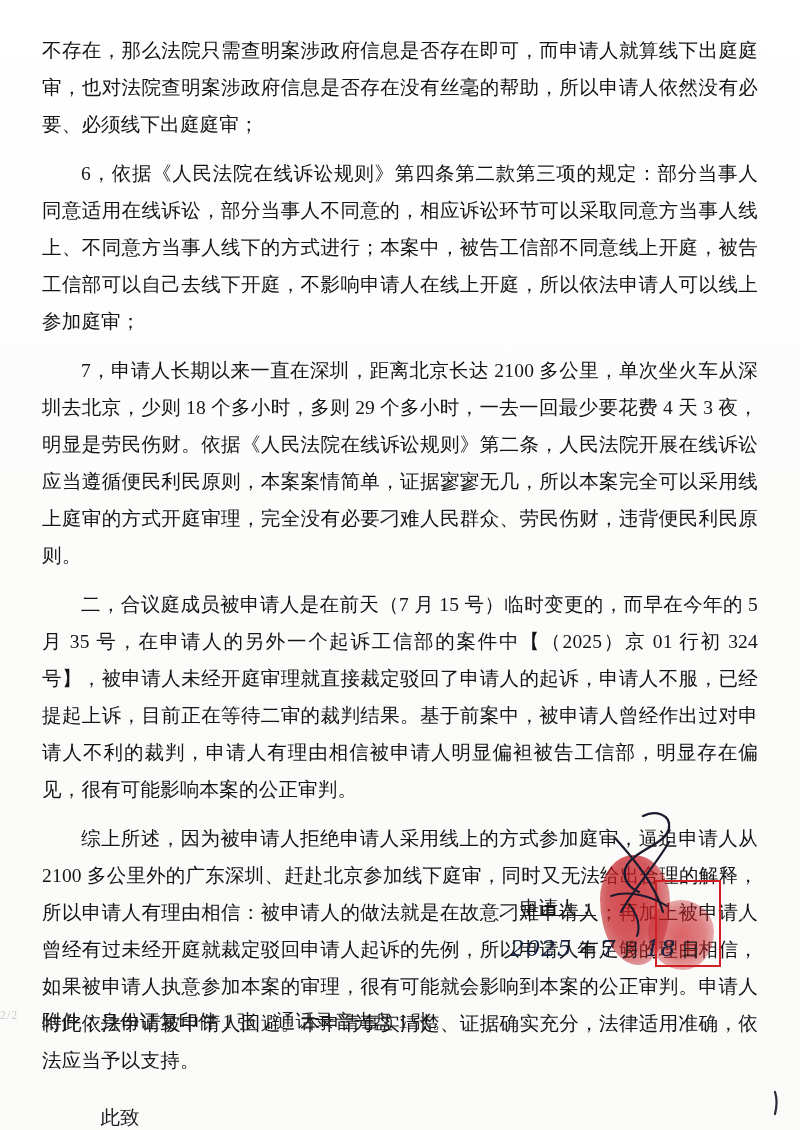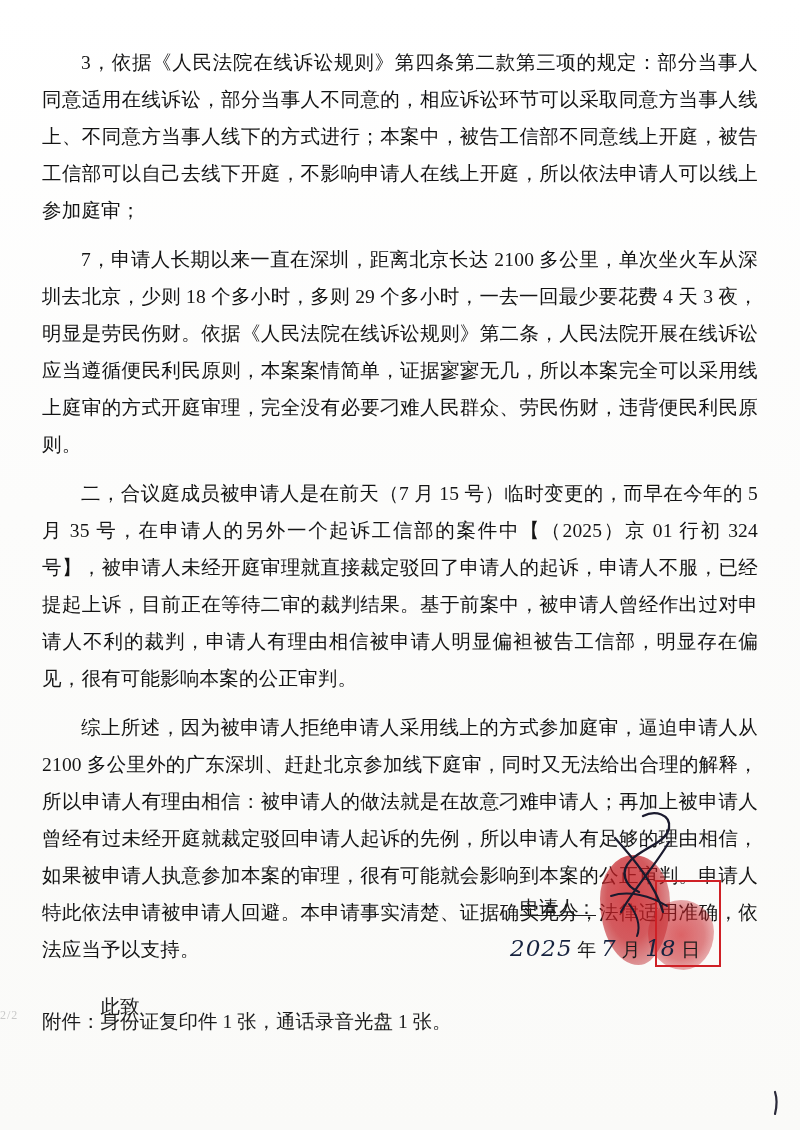--- a/index.html
+++ b/index.html
@@ -156,21 +156,22 @@
     font-size: 16px;
     color: #b9a9a5;
   }
 </style>
 </head>
 <body>
 
 <div id="page">
 
   <div class="doc-body">
-    <p class="para indent gap">3，依据《人民法院在线诉讼规则》第四条第二款第三项的规定：部分当事人同意适用在线诉讼，部分当事人不同意的，相应诉讼环节可以采取同意方当事人线上、不同意方当事人线下的方式进行；本案中，被告工信部不同意线上开庭，被告工信部可以自己去线下开庭，不影响申请人在线上开庭，所以依法申请人可以线上参加庭审；</p>
+    <p class="para">不存在，那么法院只需查明案涉政府信息是否存在即可，而申请人就算线下出庭庭审，也对法院查明案涉政府信息是否存在没有丝毫的帮助，所以申请人依然没有必要、必须线下出庭庭审；</p>
+    <p class="para indent gap">6，依据《人民法院在线诉讼规则》第四条第二款第三项的规定：部分当事人同意适用在线诉讼，部分当事人不同意的，相应诉讼环节可以采取同意方当事人线上、不同意方当事人线下的方式进行；本案中，被告工信部不同意线上开庭，被告工信部可以自己去线下开庭，不影响申请人在线上开庭，所以依法申请人可以线上参加庭审；</p>
     <p class="para indent gap">7，申请人长期以来一直在深圳，距离北京长达 2100 多公里，单次坐火车从深圳去北京，少则 18 个多小时，多则 29 个多小时，一去一回最少要花费 4 天 3 夜，明显是劳民伤财。依据《人民法院在线诉讼规则》第二条，人民法院开展在线诉讼应当遵循便民利民原则，本案案情简单，证据寥寥无几，所以本案完全可以采用线上庭审的方式开庭审理，完全没有必要刁难人民群众、劳民伤财，违背便民利民原则。</p>
     <p class="para indent gap">二，合议庭成员被申请人是在前天（7 月 15 号）临时变更的，而早在今年的 5 月 35 号，在申请人的另外一个起诉工信部的案件中【（2025）京 01 行初 324 号】，被申请人未经开庭审理就直接裁定驳回了申请人的起诉，申请人不服，已经提起上诉，目前正在等待二审的裁判结果。基于前案中，被申请人曾经作出过对申请人不利的裁判，申请人有理由相信被申请人明显偏袒被告工信部，明显存在偏见，很有可能影响本案的公正审判。</p>
     <p class="para indent gap">综上所述，因为被申请人拒绝申请人采用线上的方式参加庭审，逼迫申请人从 2100 多公里外的广东深圳、赶赴北京参加线下庭审，同时又无法给出合理的解释，所以申请人有理由相信：被申请人的做法就是在故意刁难申请人；再加上被申请人曾经有过未经开庭就裁定驳回申请人起诉的先例，所以申请人有足够的理由相信，如果被申请人执意参加本案的审理，很有可能就会影响到本案的公正审判。申请人特此依法申请被申请人回避。本申请事实清楚、证据确实充分，法律适用准确，依法应当予以支持。</p>
 
     <p class="closing-line">此致</p>
 
   </div>
 
   <div class="seal"></div>
   <div class="seal2"></div>

